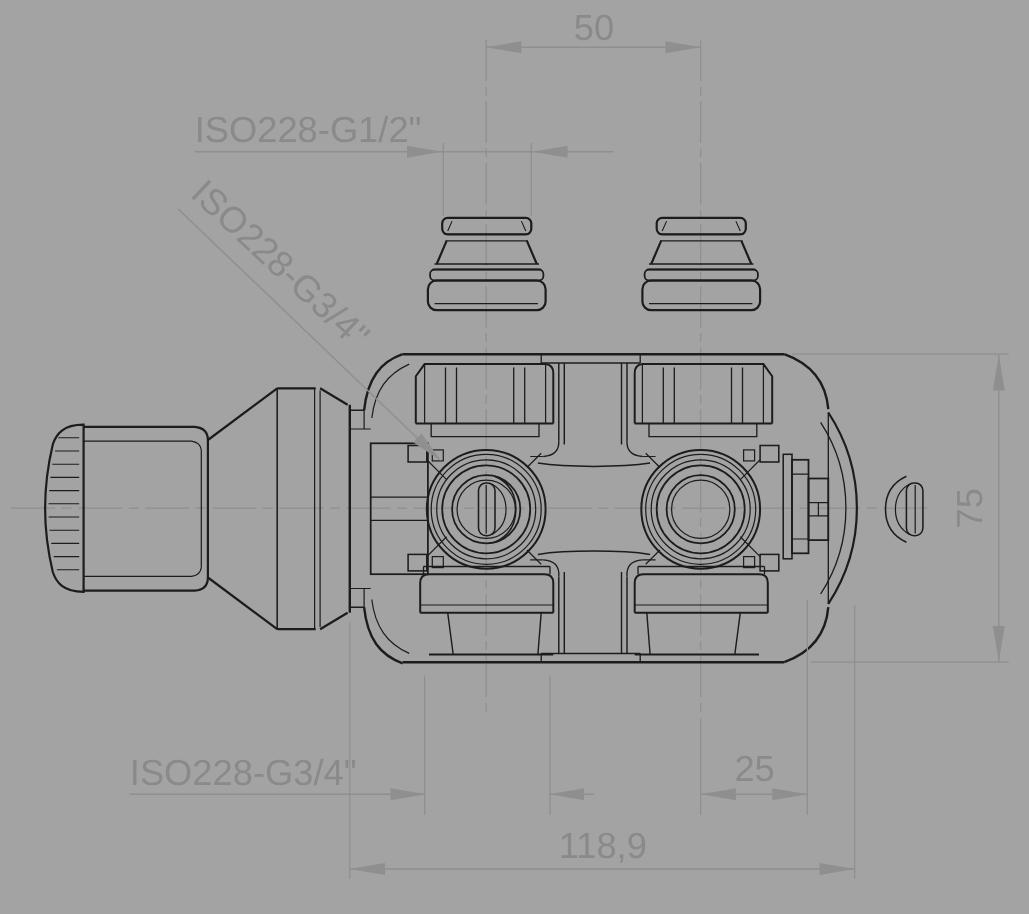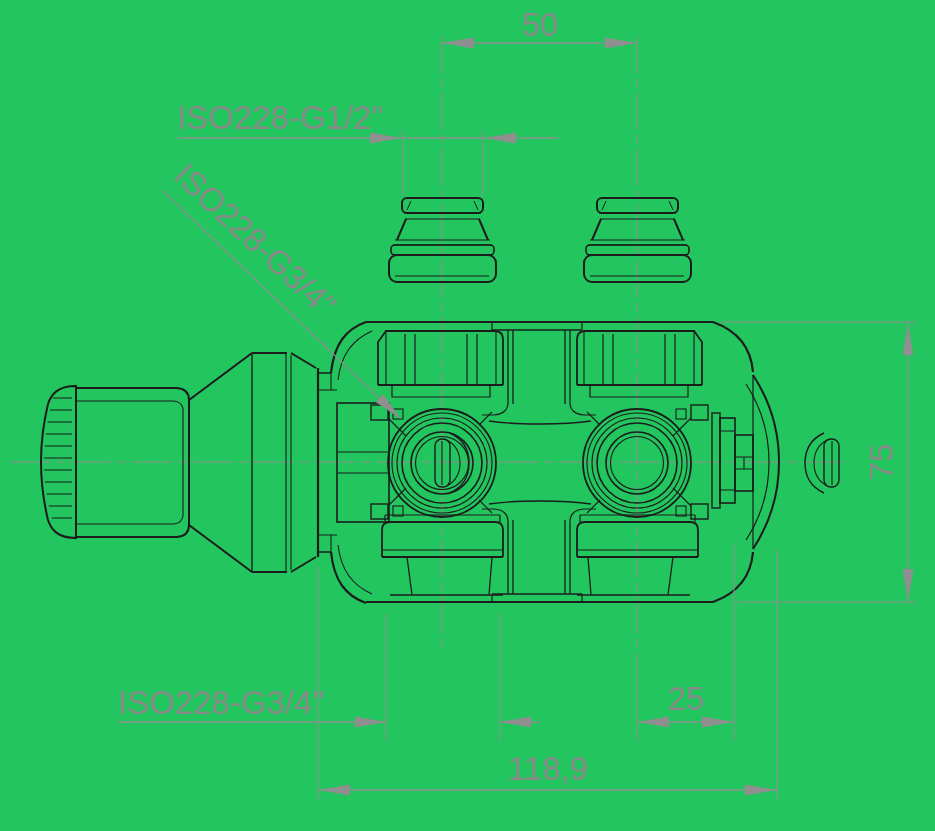--- a/index.html
+++ b/index.html
@@ -1,16 +1,16 @@
 <!DOCTYPE html>
 <html><head>
 <meta charset="utf-8">
 <style>
   html,body{margin:0;padding:0;background:#ffffff;}
-  .stage{position:relative;width:935px;height:831px;background:#22c55e;overflow:hidden;
+  .stage{position:relative;width:935px;height:831px;background:#a3a3a3;overflow:hidden;
          font-family:"Liberation Sans", sans-serif;}
   svg{display:block}
   text{font-family:"Liberation Sans", sans-serif;}
   .dimtxt{fill:#8a8a8a;font-size:33px;}
   .blk{stroke:#1c1c1c;fill:none;}
   .gry{stroke:#8f8f8f;fill:none;}
   .garrow{fill:#8f8f8f;stroke:none;}
 </style>
 </head>
 <body>

